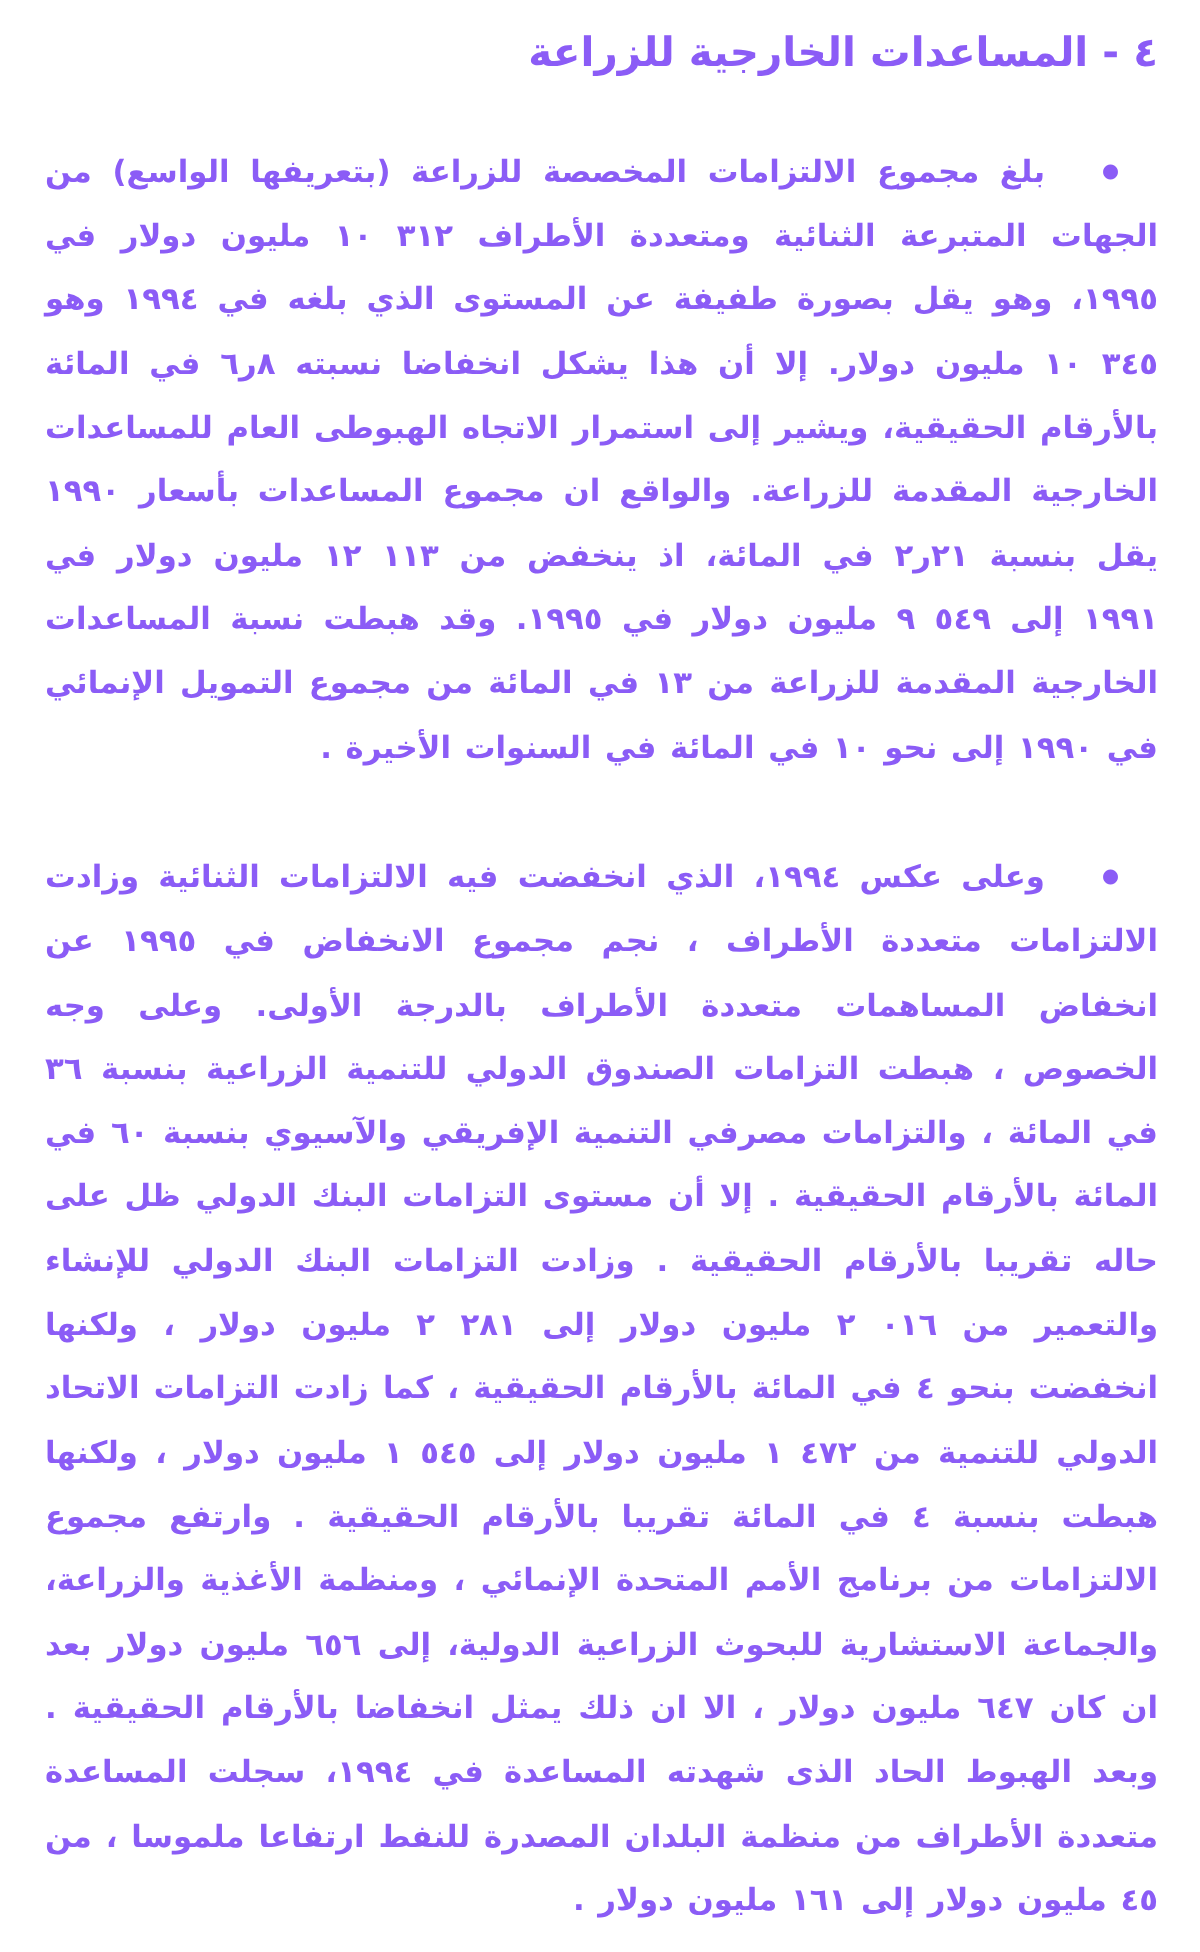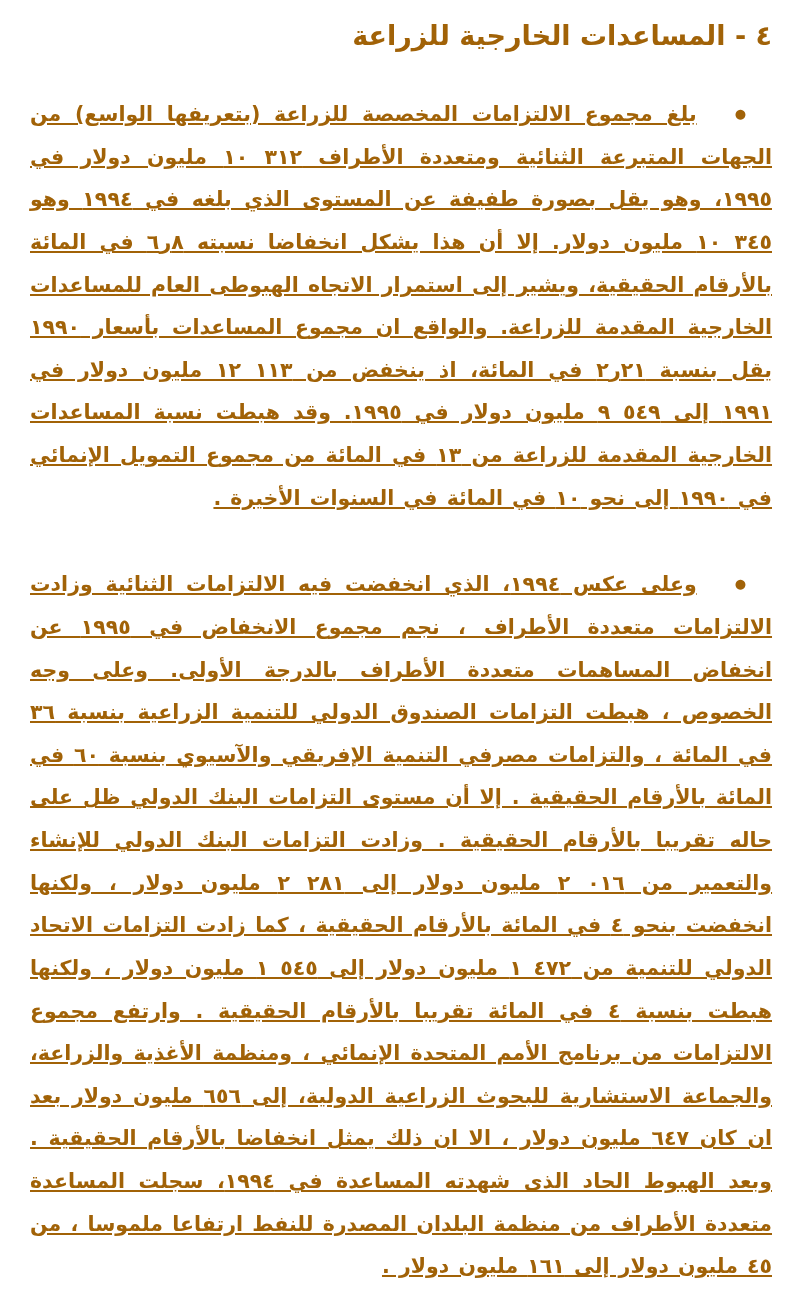--- a/index.html
+++ b/index.html
@@ -7,37 +7,36 @@
     padding: 0;
     background: #ffffff;
     overflow: hidden;
   }
   .page {
     position: relative;
     box-sizing: border-box;
     width: 800px;
     height: 1291px;
     background: #ffffff;
-    color: #a16207;
+    color: #8b5cf6;
     font-family: "DejaVu Sans", sans-serif;
     padding: 12px 28px 0 30px;
   }
   .section-title {
     direction: rtl;
     unicode-bidi: embed;
     text-align: right;
     font-size: 27px;
     line-height: 1.3;
     font-weight: 800;
     margin: 6px 0 0 0;
     letter-spacing: 0;
   }
   .doc-body {
     margin-top: 40px;
-    text-decoration: underline;
   }
   .para {
     direction: rtl;
     unicode-bidi: embed;
     text-align: justify;
     text-align-last: right;
     font-size: 20.5px;
     font-weight: 600;
     line-height: 2.08;
     margin: 0;

